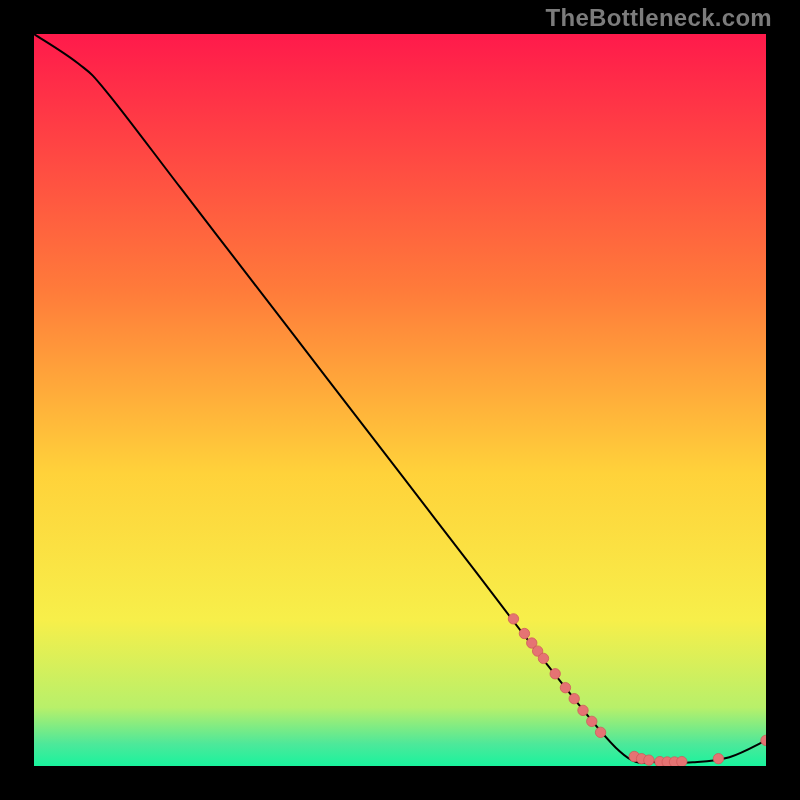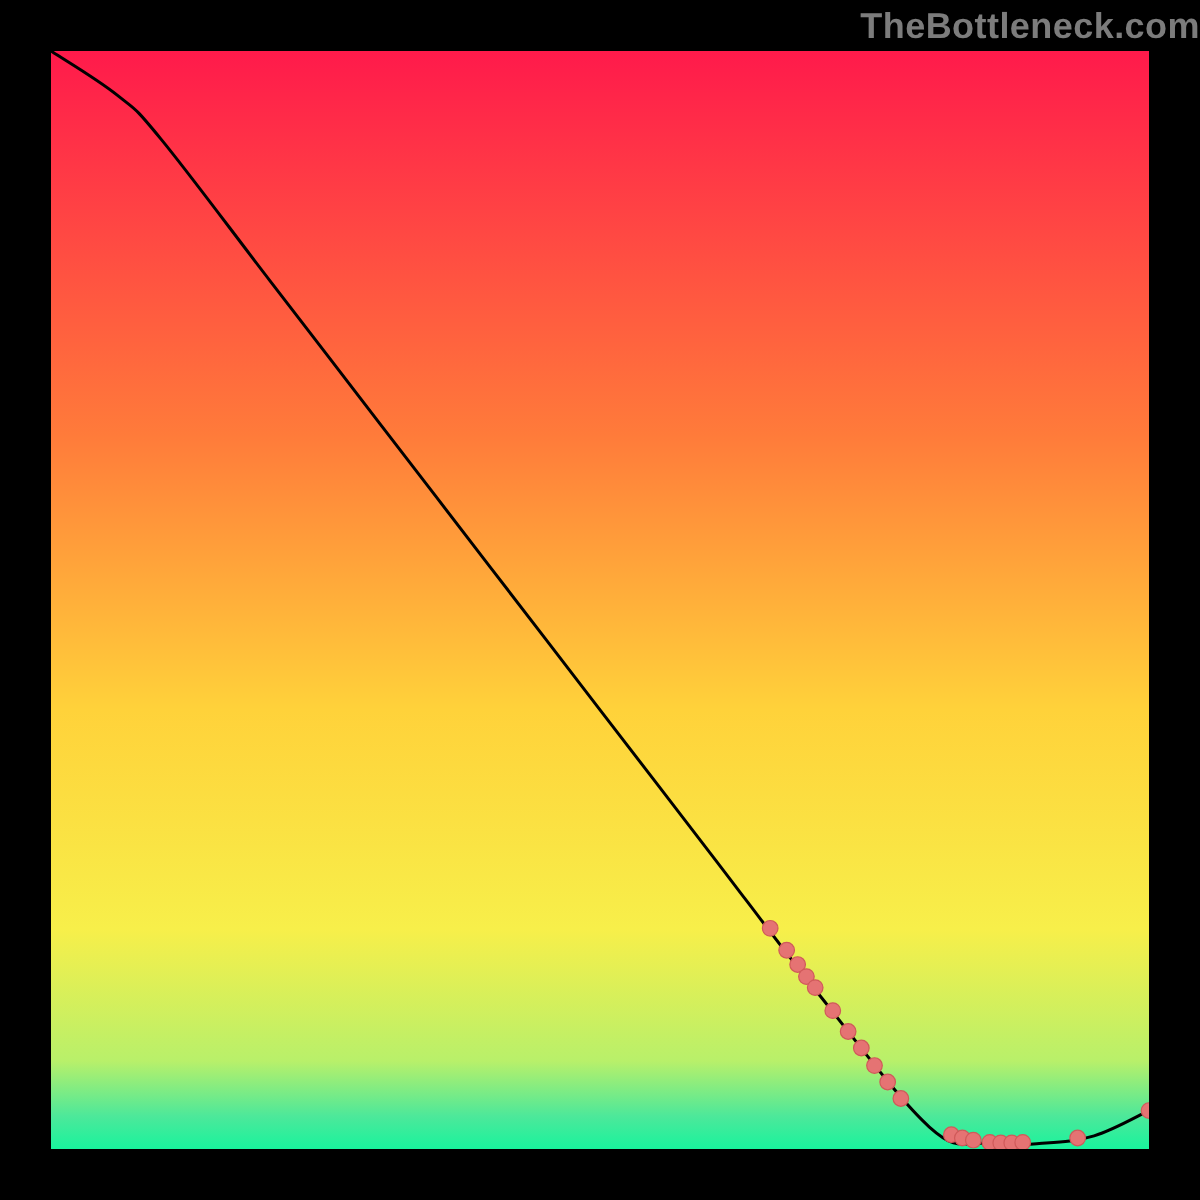--- a/index.html
+++ b/index.html
@@ -6,21 +6,21 @@
   html, body { width: 800px; height: 800px; overflow: hidden; background: #000; }
   .stage {
     position: relative;
     width: 800px;
     height: 800px;
     background: #000;
   }
   .watermark {
     position: absolute;
     top: 4px;
-    right: 0;
+    right: 28px;
     font-family: Arial, Helvetica, sans-serif;
     font-size: 24px;
     font-weight: bold;
     color: #7c7c7c;
     letter-spacing: 0.3px;
   }
   .plot {
     position: absolute;
     left: 34px;
     top: 34px;

